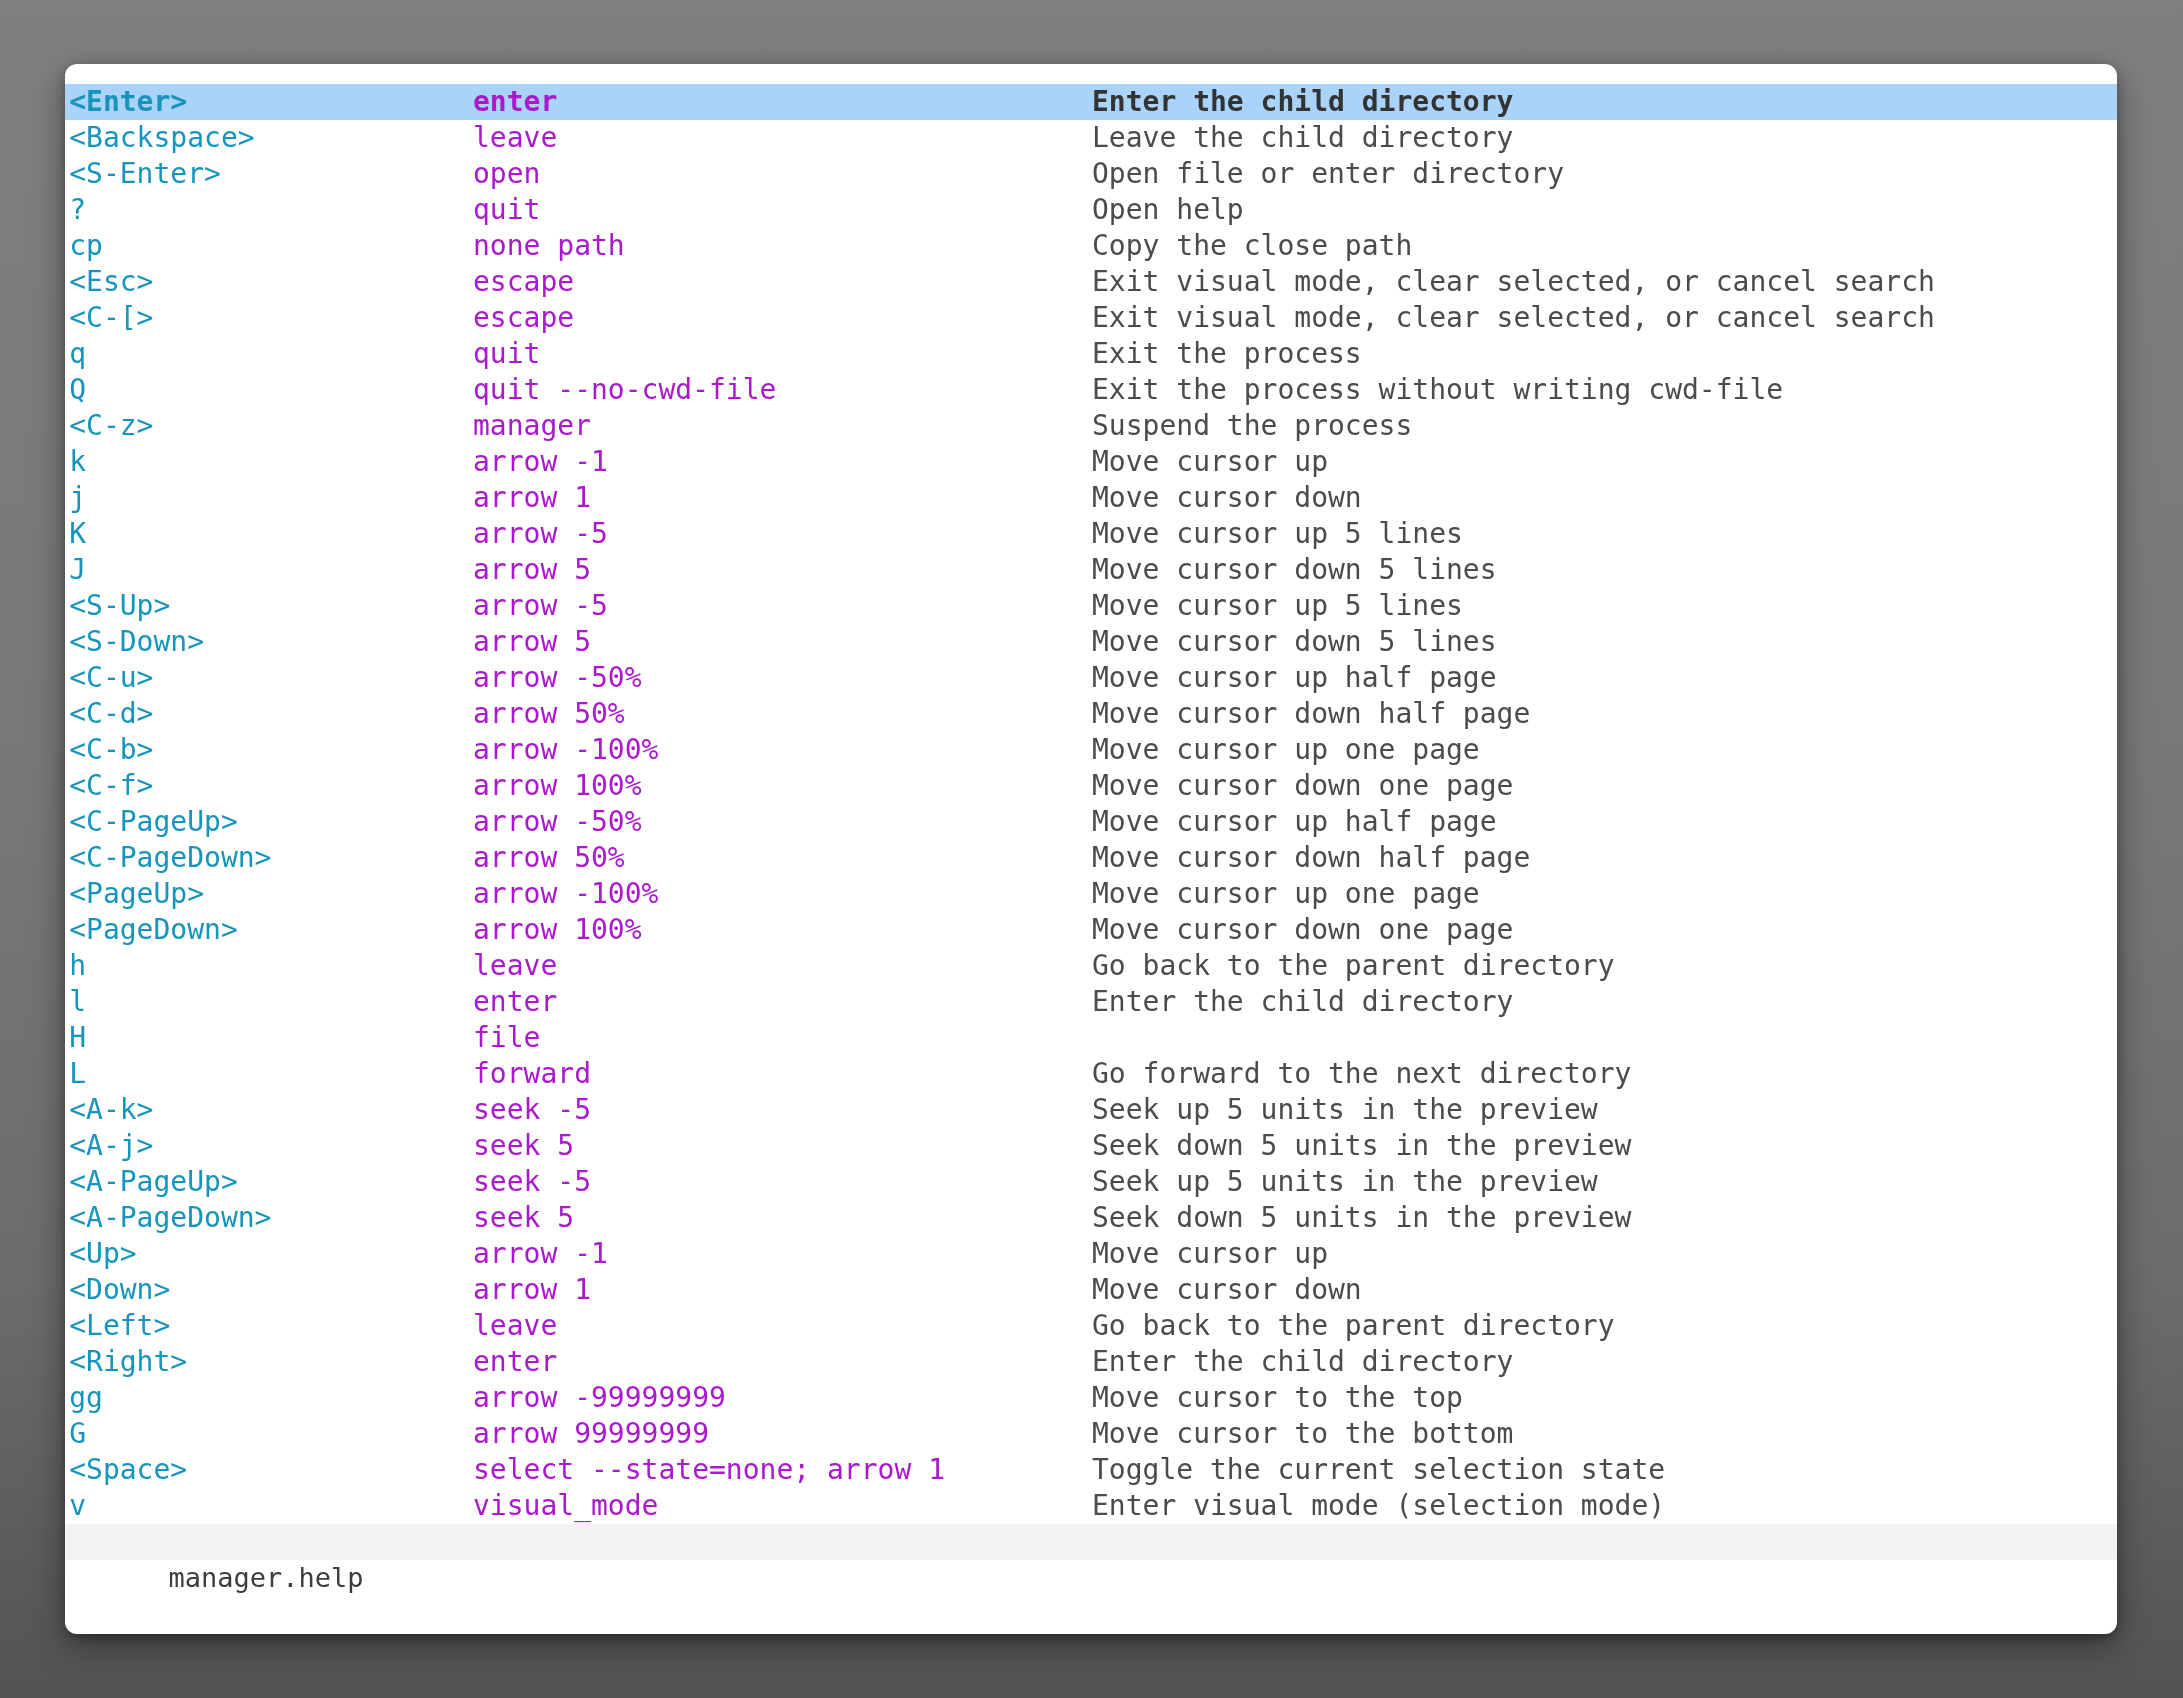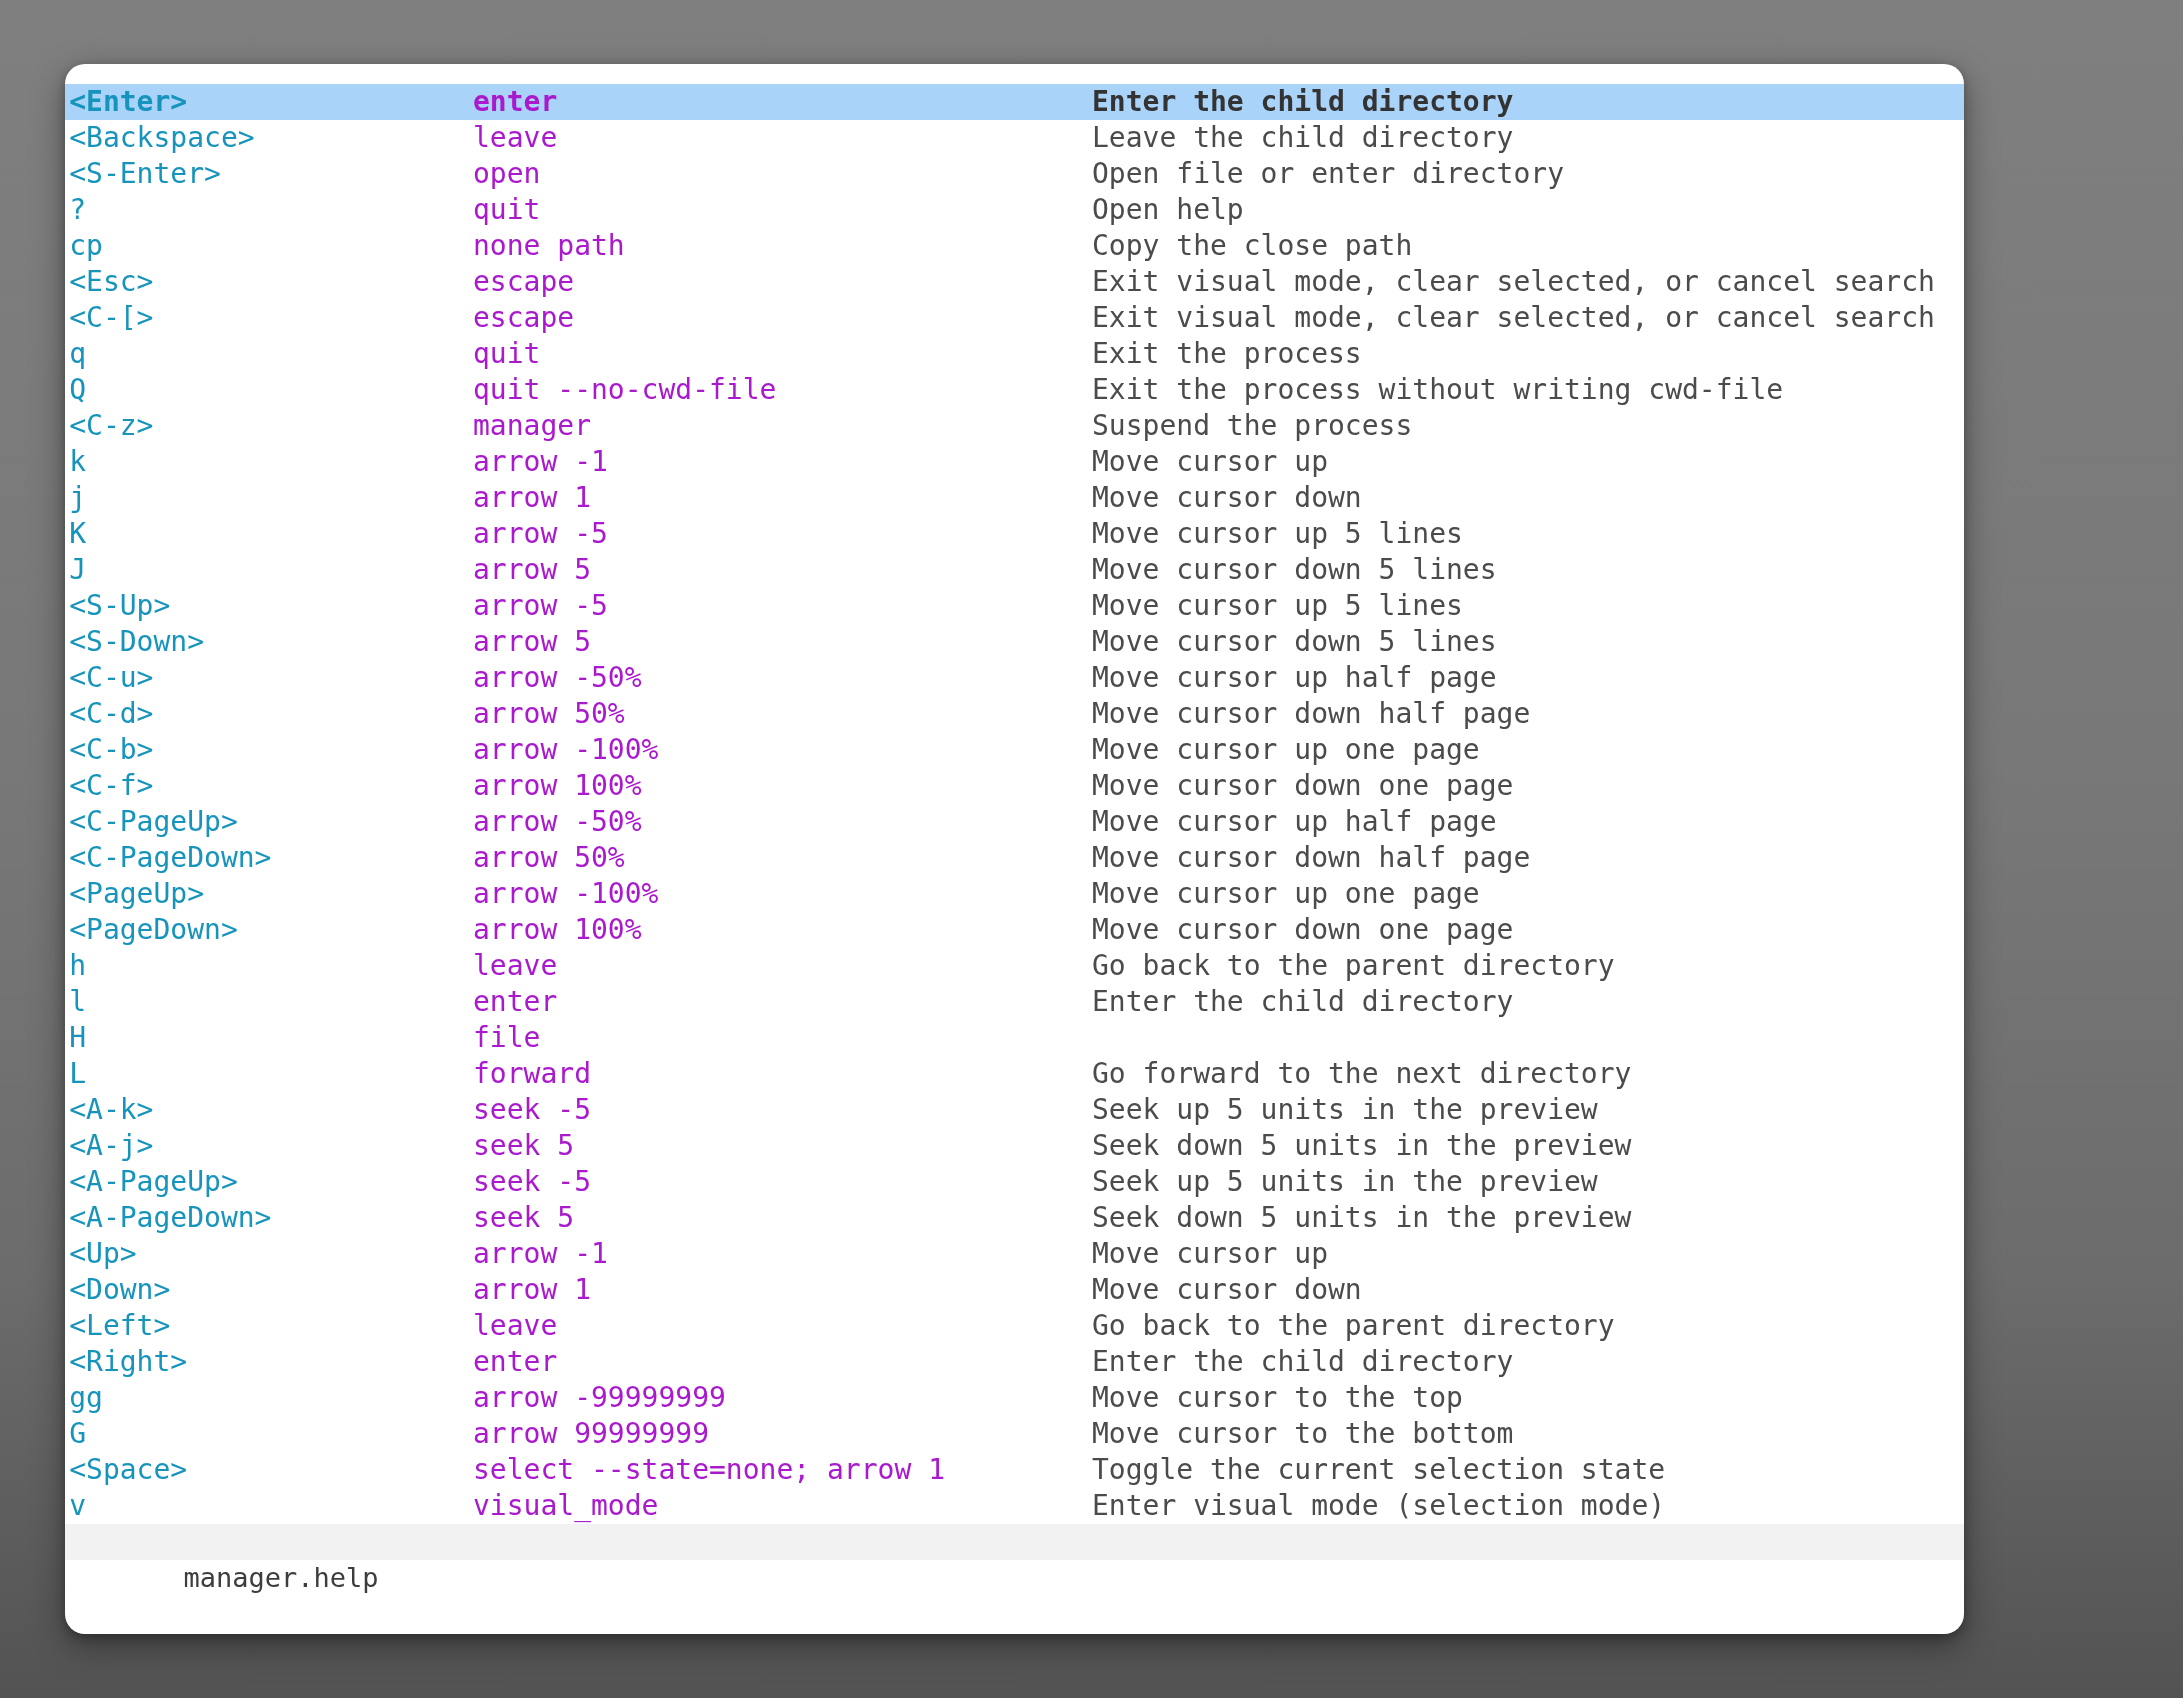--- a/index.html
+++ b/index.html
@@ -10,24 +10,24 @@
     overflow: hidden;
     font-family: "DejaVu Sans Mono", monospace;
   }
   body {
     background: linear-gradient(180deg, #7f7f7f 0%, #787878 45%, #6c6c6c 75%, #535353 100%);
   }
   .window {
     position: absolute;
     left: 65px;
     top: 64px;
-    width: 1899px;
+    width: 2052px;
     height: 1570px;
     background: var(--window-bg, #ffffff);
-    border-radius: 20px;
+    border-radius: 12px;
     box-shadow: 0 11.7px 34px rgba(0,0,0,0.38), 0 3.4px 10px rgba(0,0,0,0.25);
     overflow: hidden;
   }
   .list {
     padding-top: 20px;
   }
   .row {
     position: relative;
     height: 36px;
     line-height: 36px;
@@ -51,21 +51,21 @@
   }
   .key  { left: 4.2px;    color: var(--key, #1794bc); }
   .cmd  { left: 408px;  color: var(--command, #aa19cd); }
   .desc { left: 1027px; color: var(--description, #4b4b4b); }
   .status {
     height: 36px;
     line-height: 36px;
     font-size: 27px;
     background: var(--status-bg, #f2f2f2);
     color: var(--status-text, #3d3d3d);
-    padding-left: 21px;
+    padding-left: 6px;
     white-space: pre;
   }
 </style>
 </head>
 <body>
 
 <div>
   <div class="window">
     <div class="list" id="keybind-list">
         <div class="row selected"><span class="cell key">&lt;Enter&gt;</span><span class="cell cmd">enter</span><span class="cell desc">Enter the child directory</span></div>

